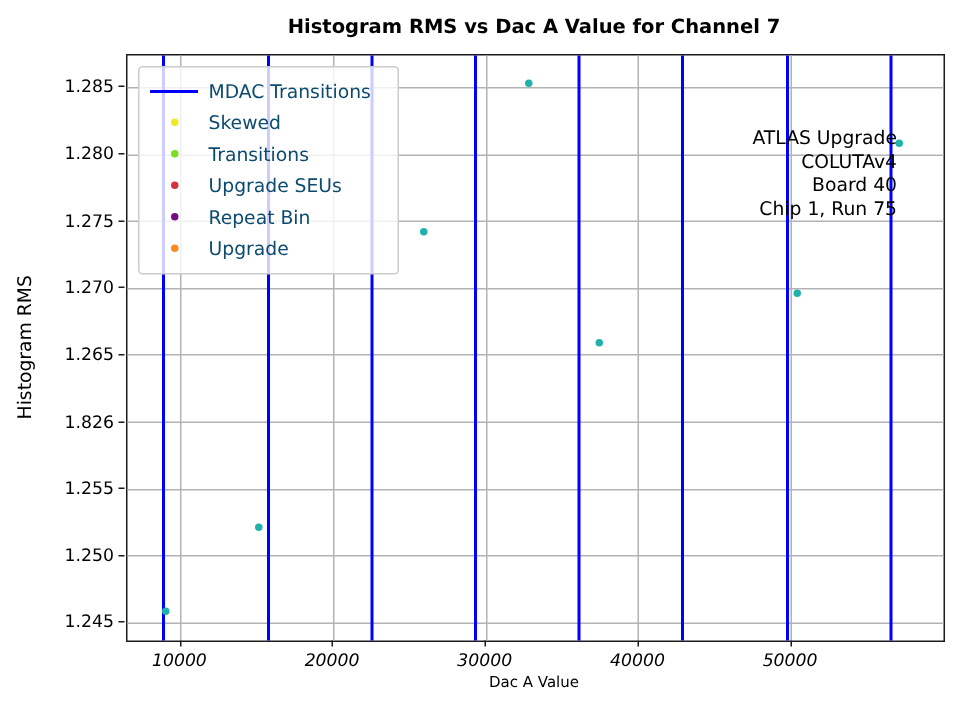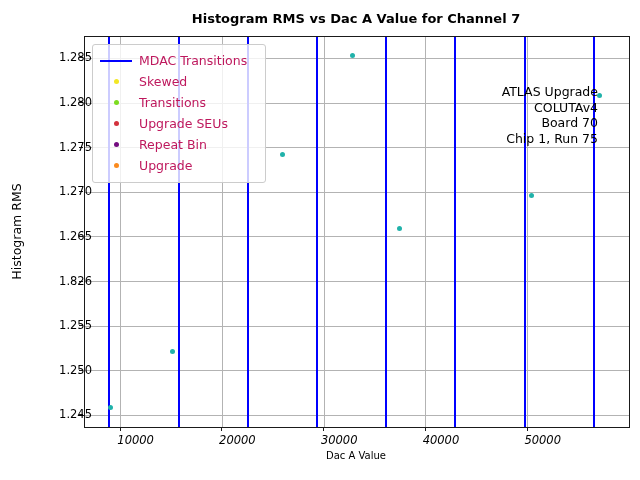--- a/index.html
+++ b/index.html
@@ -17,21 +17,21 @@
     position:absolute;left:84px;top:34px;width:544px;height:390px;
     border:1px solid #1a1a1a;box-sizing:content-box;background:#fff;
   }
   .gridline-v{position:absolute;top:0;width:1px;height:100%;background:#b3b3b3;}
   .gridline-h{position:absolute;left:0;height:1px;width:100%;background:#b3b3b3;}
   .mdac-line{position:absolute;top:0;width:2px;height:100%;}
   .scatter-dot{position:absolute;width:5px;height:5px;border-radius:50%;}
   .tick{position:absolute;background:#1a1a1a;}
   .tick-x{width:1px;height:4px;}
   .tick-y{width:4px;height:1px;}
-  .tick-label{position:absolute;font-size:11.5px;color:#000;white-space:nowrap;margin-left:16px;}
+  .tick-label{position:absolute;font-size:11.5px;color:#000;white-space:nowrap;}
   .tick-label-x{transform:translateX(-50%);font-style:italic;}
   .tick-label-y{transform:translateY(-50%);text-align:right;width:40px;}
   #x-axis-label{
     position:absolute;left:84px;top:448px;width:544px;text-align:center;
     font-size:10px;color:#000;
   }
   #y-axis-label{
     position:absolute;left:-44px;top:222px;width:120px;text-align:center;
     font-size:12.5px;color:#000;transform:rotate(-90deg);
   }
@@ -42,21 +42,21 @@
   #legend{
     position:absolute;left:92px;top:42px;width:172px;
     background:rgba(255,255,255,0.8);
     border:1px solid #cccccc;border-radius:3px;
     padding:5px 0 6px 0;z-index:10;
   }
   .legend-row{height:21px;display:flex;align-items:center;}
   .legend-marker-cell{width:46px;display:flex;justify-content:center;align-items:center;flex:0 0 46px;}
   .legend-line{width:32px;height:2px;}
   .legend-dot{width:5px;height:5px;border-radius:50%;}
-  .legend-label{font-size:12.5px;color:#be185d;white-space:nowrap;}
+  .legend-label{font-size:12.5px;color:#0c4a6e;white-space:nowrap;}
 </style>
 </head>
 <body>
 
 <div id="figure">
 
   <div id="chart-title">Histogram RMS vs Dac A Value for Channel 7</div>
 
   <div id="plot-area">
     <div id="grid-layer">
@@ -91,21 +91,21 @@
         <div class="scatter-dot" style="left: 194.948px; top: 115.303px; background: rgb(32, 178, 170);"></div>
         <div class="scatter-dot" style="left: 264.666px; top: 16.2414px; background: rgb(32, 178, 170);"></div>
         <div class="scatter-dot" style="left: 311.992px; top: 189.376px; background: rgb(32, 178, 170);"></div>
         <div class="scatter-dot" style="left: 444.303px; top: 156.356px; background: rgb(32, 178, 170);"></div>
         <div class="scatter-dot" style="left: 512.493px; top: 56.4016px; background: rgb(32, 178, 170);"></div>
       </div>
 
     <div id="annotation">
       <div>ATLAS Upgrade</div>
       <div>COLUTAv4</div>
-      <div>Board 70</div>
+      <div>Board 40</div>
       <div>Chip 1, Run 75</div>
     </div>
   </div>
 
   <div id="ticks-layer">
       <div class="tick tick-x" style="left: 119.622px; top: 425px;"></div>
       <div class="tick-label tick-label-x" style="left: 119.622px; top: 431px;">10000</div>
       <div class="tick tick-x" style="left: 221.399px; top: 425px;"></div>
       <div class="tick-label tick-label-x" style="left: 221.399px; top: 431px;">20000</div>
       <div class="tick tick-x" style="left: 323.177px; top: 425px;"></div>

